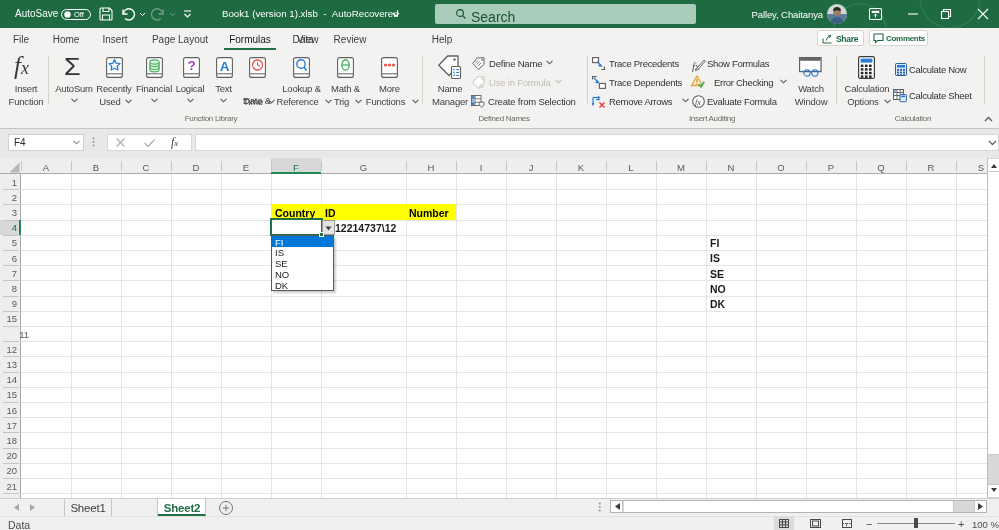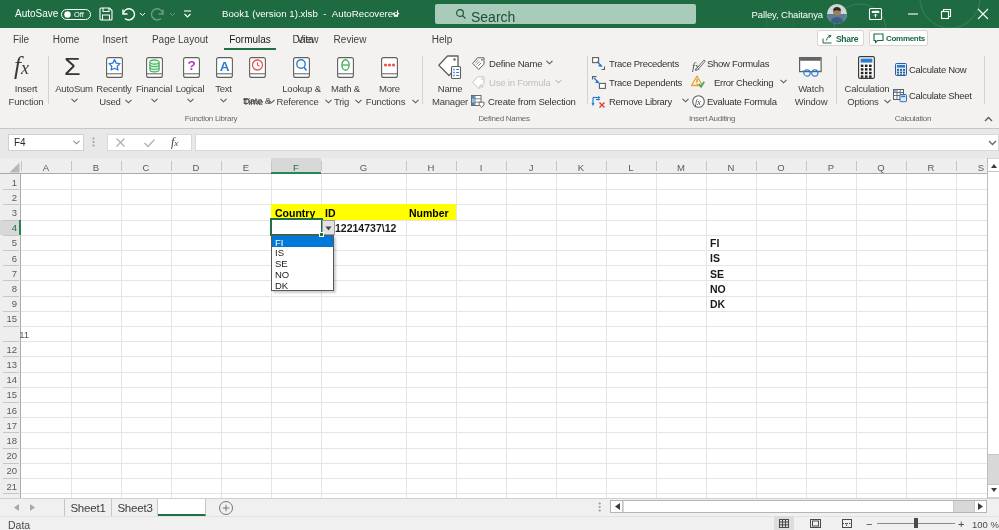--- a/index.html
+++ b/index.html
@@ -273,21 +273,21 @@
         <path d="M1 2.5 v8"></path>
       </g>
 <path d="M8.5 2.5 l-2.5-1.5 v3 Z" fill="#2b7cd3"></path>
       <path d="M1 11.5 l-1.5-2.5 h3 Z" fill="#2b7cd3" transform="translate(0,-1)"></path>
 <path d="M4 4.5 l3 0" stroke="#2b7cd3" stroke-width="1.2"></path>
       <path d="M8.3 4.5 l-2-1.2 v2.4 Z" fill="#2b7cd3"></path>
 <g stroke="#e03c31" stroke-width="1.4">
         <path d="M7.5 7.5 L12.5 12.5 M12.5 7.5 L7.5 12.5"></path>
       </g>
     </svg>
-<div class="abs" style="left:609px;top:96.5px;font-size:9.5px;color:#333;font-weight:normal;white-space:nowrap;line-height:1;letter-spacing:-0.3px;">Remove Library</div>
+<div class="abs" style="left:609px;top:96.5px;font-size:9.5px;color:#333;font-weight:normal;white-space:nowrap;line-height:1;letter-spacing:-0.3px;">Remove Arrows</div>
 <svg class="abs" style="left:682px;top:98px" width="7" height="5" fill="none" stroke="#5a5a5a" stroke-width="1.1">
       <path d="M0.5 0.8 L3.5 3.8 L6.5 0.8"></path>
     </svg>
 <svg class="abs" style="left:692px;top:56.5" width="14" height="13" viewBox="0 0 14 13">
 <text x="0" y="12.5" font-size="11" font-style="italic" fill="#4f4f4f" font-family="Liberation Serif">fx</text>
 <path d="M4.2 12 L12 3 l1.3 1.1 L5.5 13 l-2 0.4 Z" fill="#f7f7f7" stroke="#5f5f5f" stroke-width="0.9"></path>
     </svg>
 <div class="abs" style="left:707px;top:58.5px;font-size:9.5px;color:#333;font-weight:normal;white-space:nowrap;line-height:1;letter-spacing:-0.3px;">Show Formulas</div>
 <svg class="abs" style="left:691px;top:75" width="14" height="13" viewBox="0 0 14 13">
 <path d="M6 1 L11.5 10.5 H0.5 Z" fill="#fdf0cf" stroke="#e8a33d" stroke-width="1.3" stroke-linejoin="round"></path>
@@ -549,22 +549,22 @@
 <div class="abs" style="left:0px;top:497.5px;width:999px;height:18.5px;background:#f0f0f0;border-top:1px solid #cfcfcf;"></div>
 <svg class="abs" style="left:14px;top:503.5" width="5" height="7" fill="#a8a8a8">
       <path d="M5 0 L0 3.5 L5 7 Z"></path>
     </svg>
 <svg class="abs" style="left:30px;top:503.5" width="5" height="7" fill="#a8a8a8">
       <path d="M0 0 L5 3.5 L0 7 Z"></path>
     </svg>
 <div class="abs" style="left:64px;top:498.5px;width:48px;height:17.5px;border-right:1px solid #c6c6c6;border-left:1px solid #c6c6c6;"></div>
 <div class="abs" style="left:-12px;top:503px;width:200px;text-align:center;font-size:11.5px;color:#3c3c3c;font-weight:normal;white-space:nowrap;line-height:1;letter-spacing:-0.2px;">Sheet1</div>
 <div class="abs" style="left:112px;top:498.5px;width:46px;height:17.5px;border-right:1px solid #c6c6c6;"></div>
-<div class="abs" style="left:35px;top:503px;width:200px;text-align:center;font-size:11.5px;color:#3c3c3c;font-weight:normal;white-space:nowrap;line-height:1;letter-spacing:-0.2px;">Sheet3</div>
 <div class="abs" style="left:158px;top:498.5px;width:48px;height:17.5px;background:#fff;border-right:1px solid #c6c6c6;border-bottom:2px solid #1f7044;"></div>
+<div class="abs" style="left:82px;top:503px;width:200px;text-align:center;font-size:11.5px;color:#1f7044;font-weight:bold;white-space:nowrap;line-height:1;letter-spacing:-0.2px;">Sheet2</div>
 <svg class="abs" style="left:219px;top:500.5" width="14" height="14" fill="none" stroke="#767676" stroke-width="1">
       <circle cx="7" cy="7" r="6.5"></circle>
       <path d="M7 3.8 V10.2 M3.8 7 H10.2"></path>
     </svg>
 <svg class="abs" style="left:598px;top:502" width="4" height="10" fill="#9a9a9a">
       <circle cx="1.7" cy="1.5" r="1.1"></circle>
       <circle cx="1.7" cy="5" r="1.1"></circle>
       <circle cx="1.7" cy="8.5" r="1.1"></circle>
     </svg>
 <div class="abs" style="left:610px;top:499.5px;width:377px;height:13.5px;background:#d8d8d8;border:1px solid #b4b4b4;"></div>

